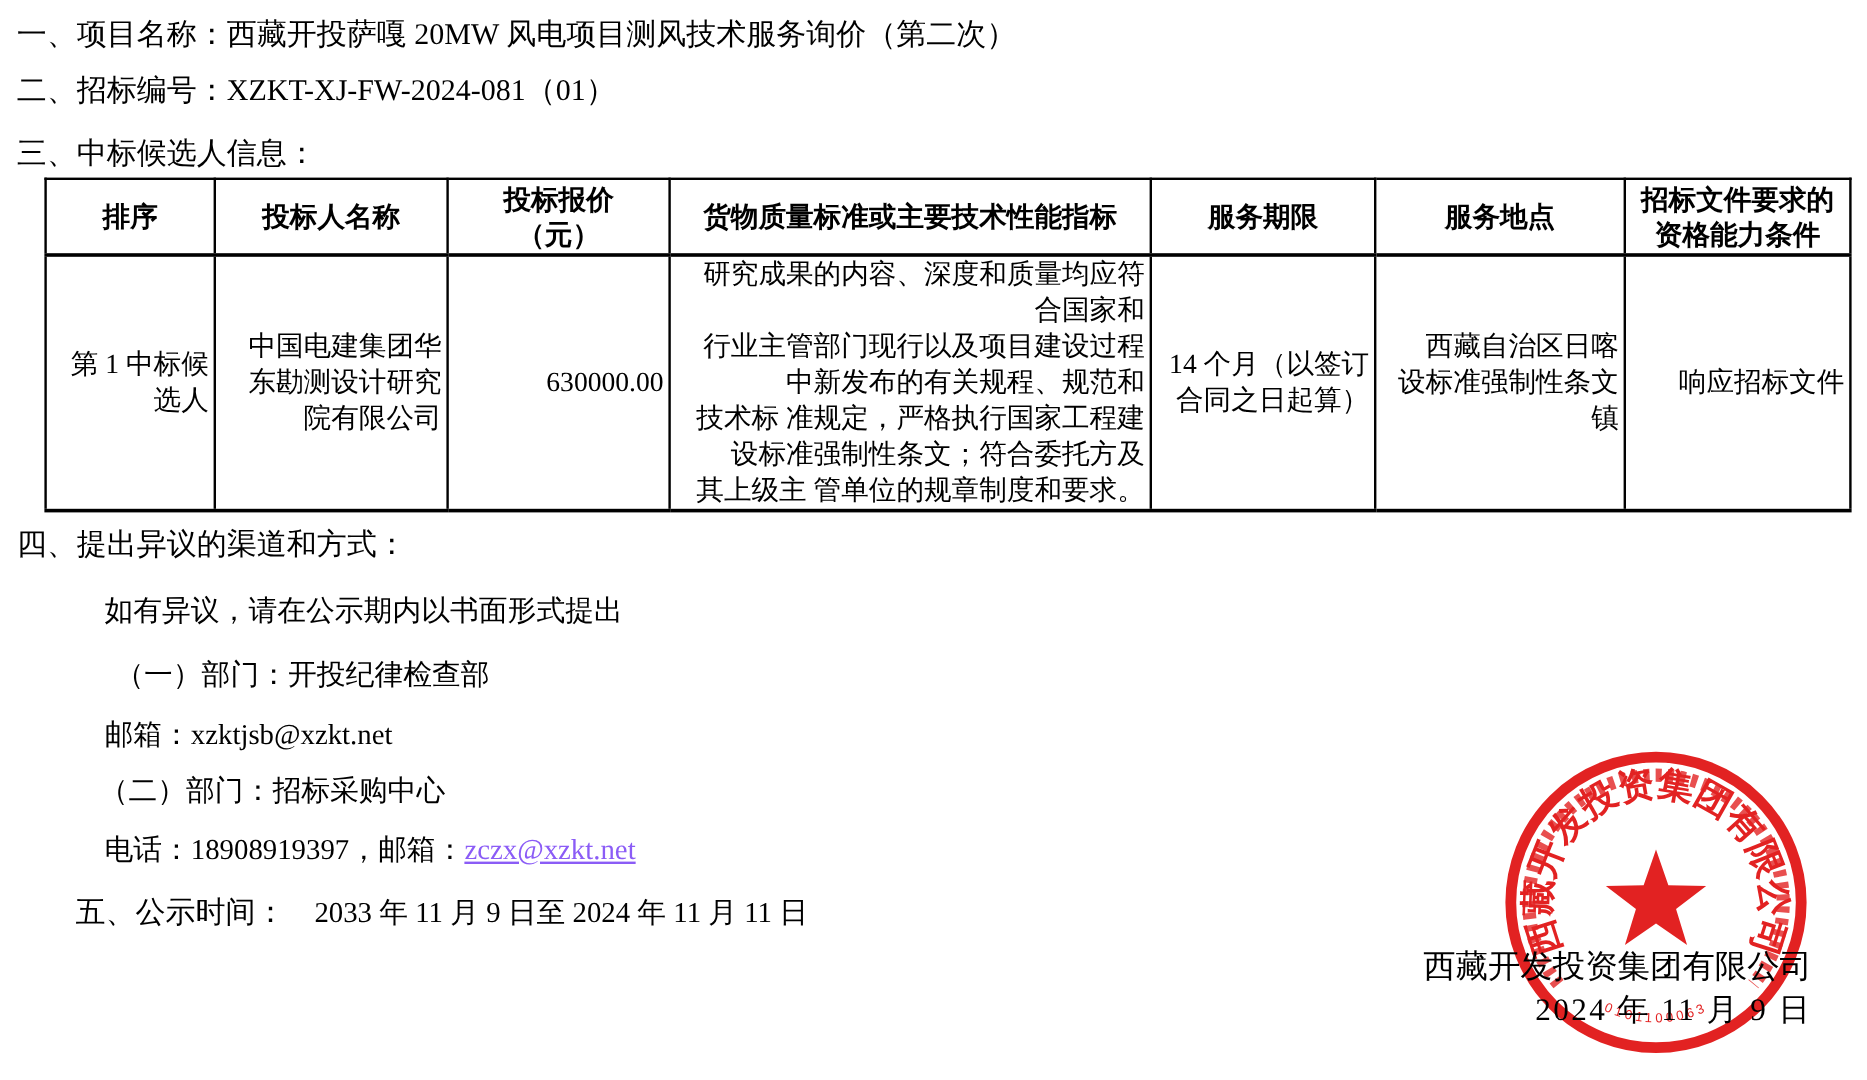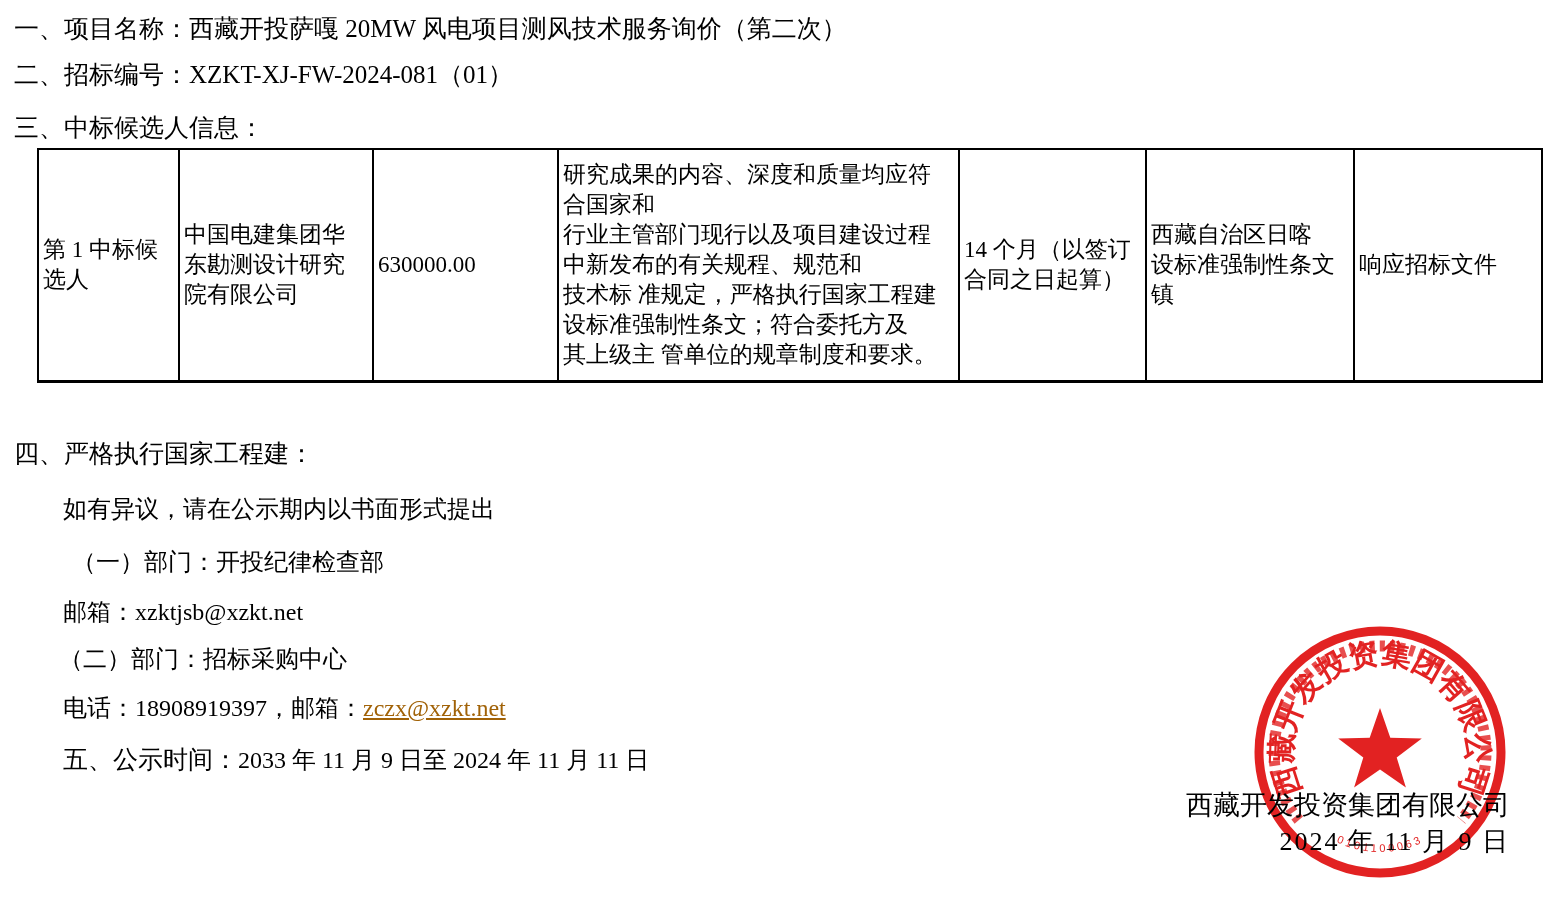--- a/index.html
+++ b/index.html
@@ -3,33 +3,33 @@
 <meta charset="utf-8">
 <style>
   html,body{margin:0;padding:0;}
   body{
     width:1556px;height:900px;position:relative;background:#ffffff;
     font-family:"Liberation Serif",serif;color:#000;overflow:hidden;
   }
   .abs{position:absolute;}
   .strong{font-family:"Liberation Sans",sans-serif;font-weight:400;}
   .hline{font-size:25px;white-space:nowrap;}
-  .pline{font-size:24px;white-space:nowrap;}
+  .pline{font-size:24px;white-space:nowrap;margin-left:24px;}
   
   .tbl-wrap{position:absolute;top:148px;left:37px;}
   table{table-layout:fixed;border-collapse:collapse;width:1504px;background:#fff;}
   table,th,td{border:2px solid #000;}
   th{
     font-family:"Liberation Sans",sans-serif;font-weight:700;font-size:23px;
     line-height:29px;text-align:center;vertical-align:middle;height:61px;
     border-bottom:3px solid #000;white-space:pre-line;padding:0 4px;
   }
   td{
-    font-size:23px;line-height:30px;text-align:left;vertical-align:middle;
-    height:205px;white-space:pre-line;padding:10px 4px;
+    font-size:23px;line-height:30px;text-align:right;vertical-align:middle;
+    height:205px;white-space:pre-line;padding:0 4px;
   }
   tr.body-row td{border-bottom:3px solid #000;}
   
   .link{text-decoration:underline;cursor:pointer;}
   
   .sig{position:absolute;right:46px;text-align:right;white-space:nowrap;}
   .sig-company{top:787px;font-size:27px;}
   .sig-date{top:824px;font-size:26px;letter-spacing:2px;}
   .seal{position:absolute;top:622px;left:1250px;width:260px;height:260px;
         mix-blend-mode:multiply;opacity:0.93;}
@@ -54,20 +54,31 @@
     <colgroup>
       <col style="width:141px">
         <col style="width:194px">
         <col style="width:185px">
       <col style="width:401px">
         <col style="width:187px">
         <col style="width:208px">
       <col style="width:188px">
     </colgroup>
     <tbody>
+        <tr>
+      <th>排序</th>
+      <th>投标人名称</th>
+      <th>投标报价
+（元）</th>
+      <th>货物质量标准或主要技术性能指标</th>
+      <th>服务期限</th>
+      <th>服务地点</th>
+      <th>招标文件要求的
+资格能力条件</th>
+    </tr>
     <tr class="body-row">
       <td>第 1 中标候
 选人</td>
       <td>中国电建集团华
 东勘测设计研究
 院有限公司</td>
       <td>630000.00</td>
       <td>研究成果的内容、深度和质量均应符
 合国家和
 行业主管部门现行以及项目建设过程
@@ -80,33 +91,33 @@
       <td>西藏自治区日喀
 设标准强制性条文
 镇</td>
       <td>响应招标文件</td>
     </tr>
   </tbody>
     </table>
 </div>
 
 <div class="abs hline" style="top:437px;left:14px;">
-  <span class="strong">四、严格执行国家工程建：</span>
+  <span class="strong">四、提出异议的渠道和方式：</span>
 </div>
 
 <div class="abs pline" style="top:493px;left:63px;">如有异议，请在公示期内以书面形式提出</div>
 
 <div class="abs pline" style="top:546px;left:72px;">（一）部门：开投纪律检查部</div>
 
 <div class="abs pline" style="top:596px;left:63px;">邮箱：xzktjsb@xzkt.net</div>
 
 <div class="abs pline" style="top:643px;left:59px;">（二）部门：招标采购中心</div>
 
 <div class="abs pline" style="top:692px;left:63px;">
-  <span>电话：18908919397，邮箱：</span><a class="link" style="color:#a16207;">zczx@xzkt.net</a>
+  <span>电话：18908919397，邮箱：</span><a class="link" style="color:#8b5cf6;">zczx@xzkt.net</a>
 </div>
 
 <div class="abs hline" style="top:743px;left:63px;">
   <span class="strong">五、公示时间：</span><span class="pline">2033 年 11 月 9 日至 2024 年 11 月 11 日</span>
 </div>
 
 <div class="sig sig-company abs">西藏开发投资集团有限公司</div>
 <div class="sig sig-date abs">2024 年 11 月 9 日</div>
 
 <div class="seal">

